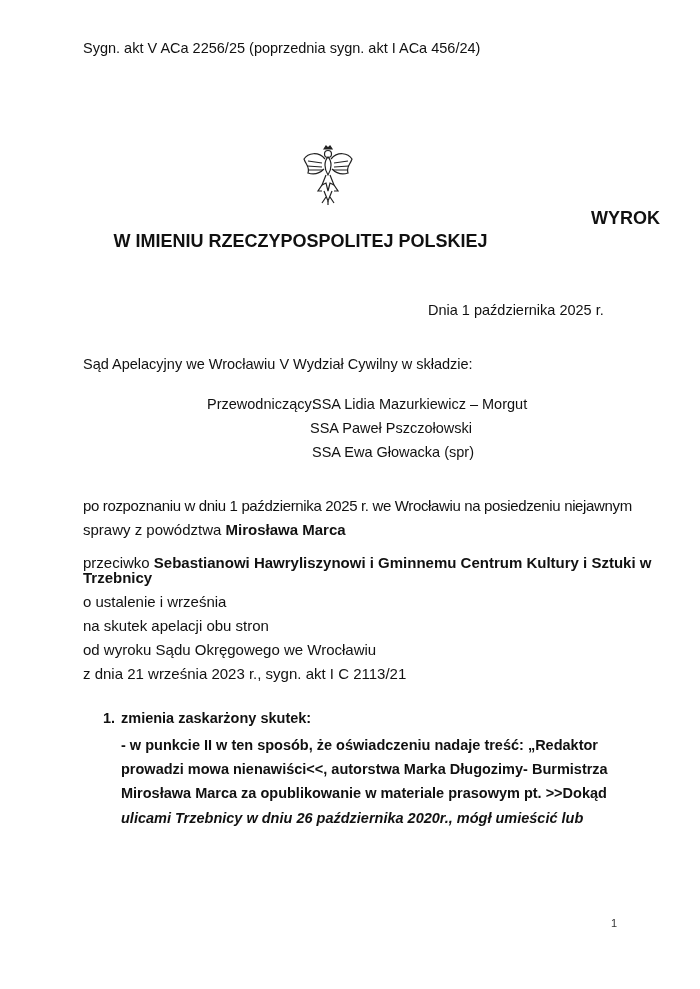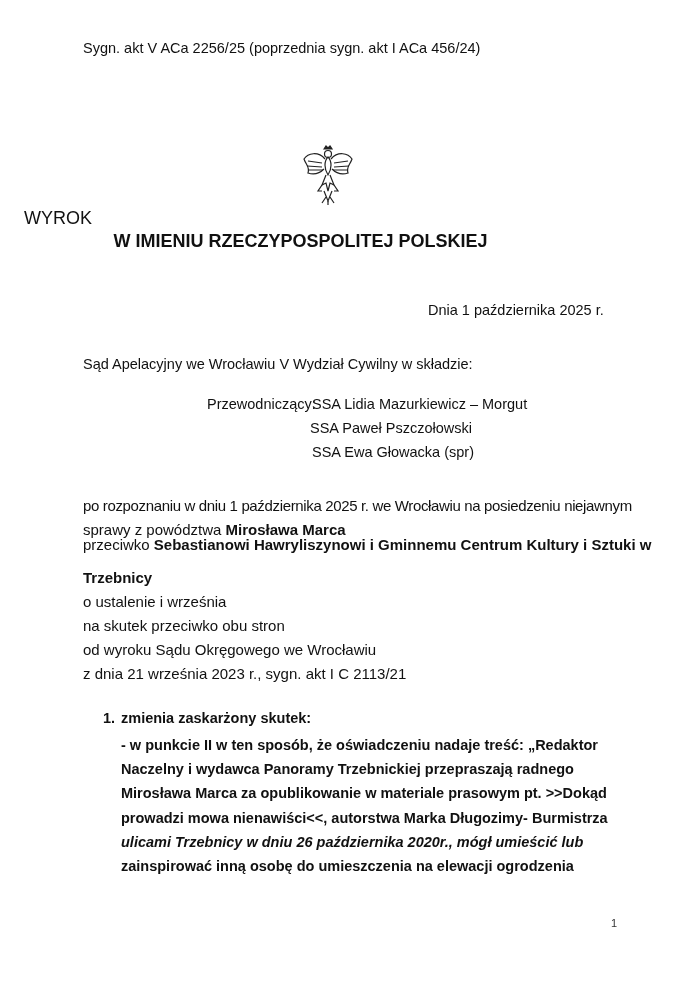--- a/index.html
+++ b/index.html
@@ -3,21 +3,21 @@
 <meta charset="utf-8">
 <style>
   html, body { margin: 0; padding: 0; background: #ffffff; }
   body {
     width: 700px; height: 989px; position: relative; overflow: hidden;
     font-family: "Liberation Sans", sans-serif; color: #111;
   }
   .abs { position: absolute; white-space: nowrap; }
   .sygn { left: 83px; top: 40px; font-size: 14.5px; }
   .emblem { left: 300px; top: 145px; width: 56px; height: 62px; }
-  .title1 { left: 0; width: 660px; text-align: left; top: 208px; font-size: 18px; font-weight: normal; padding-left: 24px; box-sizing: border-box; }
+  .title1 { left: 0; width: 660px; text-align: right; top: 208px; font-size: 18px; font-weight: bold; padding-left: 24px; box-sizing: border-box; }
   .title2 { left: 0; width: 577px; text-align: center; top: 231px; font-size: 18px; font-weight: bold; padding-left: 24px; box-sizing: border-box; }
   .date { left: 428px; top: 302px; font-size: 14.5px; }
   .court { left: 83px; top: 356px; font-size: 14.5px; }
   .panel-label { left: 207px; top: 396px; font-size: 14.5px; }
   .judge { font-size: 14.5px; }
   .j1 { left: 312px; top: 396px; }
   .j2 { left: 310px; top: 420px; }
   .j3 { left: 312px; top: 444px; text-align: right; }
   .line { left: 83px; font-size: 15px; }
   b { font-weight: bold; }
@@ -59,32 +59,30 @@
 
 <div class="abs court">Sąd Apelacyjny we Wrocławiu V Wydział Cywilny w składzie:</div>
 
 <div class="abs panel-label">Przewodniczący:</div>
 <div class="abs judge j1">SSA Lidia Mazurkiewicz – Morgut</div>
 <div class="abs judge j2">SSA Paweł Pszczołowski</div>
 <div class="abs judge j3">SSA Ewa Głowacka (spr)</div>
 
 <div class="abs line" style="top:497px; letter-spacing:-0.35px;">po rozpoznaniu w dniu 1 października 2025 r. we Wrocławiu na posiedzeniu niejawnym</div>
 <div class="abs line" style="top:521px;"><span>sprawy z powództwa </span><b>Mirosława Marca</b></div>
-<div class="abs line" style="top:536px;text-align:center;"><span>przeciwko </span><b>Sebastianowi Hawryliszynowi i Gminnemu Centrum Kultury i Sztuki w</b></div>
+<div class="abs line" style="top:554px;text-align:center;"><span>przeciwko </span><b>Sebastianowi Hawryliszynowi i Gminnemu Centrum Kultury i Sztuki w</b></div>
 <div class="abs line" style="top:569px;"><b>Trzebnicy</b></div>
 <div class="abs line" style="top:593px;">o ustalenie i września</div>
-<div class="abs line" style="top:617px;">na skutek przeciwko obu stron</div>
+<div class="abs line" style="top:617px;">na skutek apelacji obu stron</div>
 <div class="abs line" style="top:641px;">od wyroku Sądu Okręgowego we Wrocławiu</div>
 <div class="abs line" style="top:665px;">z dnia 21 września  2023 r., sygn. akt I C 2113/21</div>
 
 <div class="abs point-num">1.</div>
 <div class="abs point-head">zmienia zaskarżony skutek:</div>
 
 <div class="point-body">
   <span class="ln" style="display: block;">- w punkcie II w ten sposób, że oświadczeniu nadaje treść: „Redaktor</span>
-  <span class="ln" style="display: block;">Naczelny i wydawca Panoramy Trzebnickiej przepraszają radnego</span>
+  <span class="ln" style="display: block;">prowadzi mowa nienawiści&lt;&lt;, autorstwa Marka Długozimy- Burmistrza</span>
   <span class="ln" style="display: block;">Mirosława Marca za opublikowanie w materiale prasowym pt. &gt;&gt;Dokąd</span>
-  <span class="ln" style="display: block;">prowadzi mowa nienawiści&lt;&lt;, autorstwa Marka Długozimy- Burmistrza</span>
   <span class="ln" style="display: block; font-style: italic;">ulicami Trzebnicy w dniu 26 października 2020r., mógł umieścić lub</span>
-  <span class="ln" style="display: block;">zainspirować inną osobę do umieszczenia na elewacji ogrodzenia</span>
 </div>
 
 <div class="abs pagenum">1</div>
 
 </body></html>

